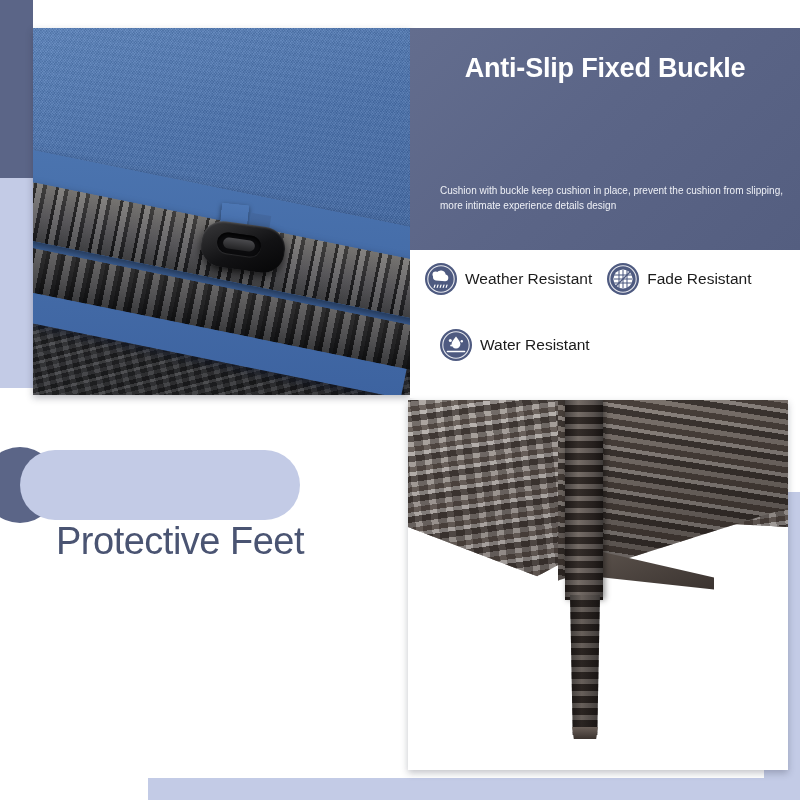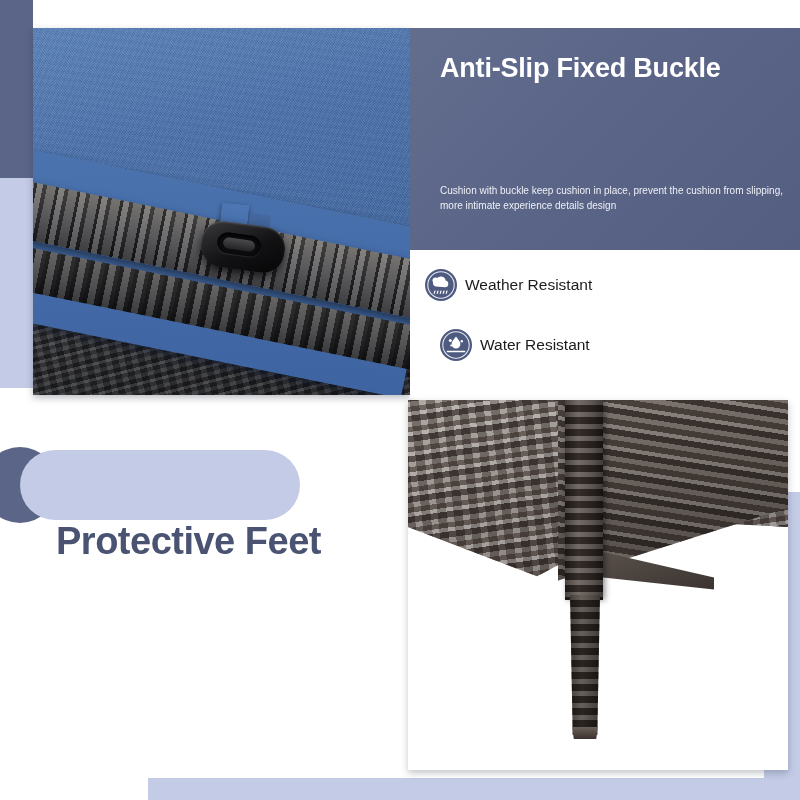--- a/index.html
+++ b/index.html
@@ -170,33 +170,34 @@
 
   
   #info-panel{
     position:absolute;left:410px;top:28px;width:390px;height:222px;
     background:linear-gradient(135deg,#636d8e 0%,#5b6587 45%,#545e80 100%);
   }
   #info-title{
     position:absolute;left:30px;top:24px;width:330px;
     color:#ffffff;font-size:27px;line-height:1.25;font-weight:bold;
     letter-spacing:-.2px;
+    text-align:center;
   }
   #info-desc{
     position:absolute;left:30px;top:116px;width:348px;
     color:#eef0f6;font-size:10px;line-height:1.48;margin-top:40px;
   }
 
   
   #badge-strip{
     position:absolute;left:410px;top:250px;width:390px;height:148px;
     background:#ffffff;
   }
   .badge-row{position:absolute;display:flex;align-items:center;}
-  #badge-row-1{left:14px;top:18px;}
+  #badge-row-1{left:14px;top:12px;}
   #badge-row-2{left:29px;top:78px;}
   .badge{display:flex;align-items:center;}
   .badge + .badge{margin-left:14px;}
   .badge-label{
     color:#1b1b1b;font-size:15.5px;white-space:nowrap;margin-left:7px;
   }
   .badge-icon{width:34px;height:34px;flex:0 0 34px;display:block;}
 
   
   #pill-circle{
@@ -207,21 +208,21 @@
     position:absolute;left:20px;top:450px;width:280px;height:70px;
     background:#c3cbe6;border-radius:35px;
   }
   #pill-text{
     position:absolute;left:56px;top:452px;width:280px;height:66px;
     display:flex;align-items:center;
     color:#ffffff;font-size:40px;font-weight:bold;letter-spacing:-.5px;
   }
   #feet-title{
     position:absolute;left:56px;top:520px;width:400px;
-    color:#4a5472;font-size:38px;font-weight:bold;letter-spacing:-.5px;
+    color:#4a5472;font-size:38px;font-weight:normal;letter-spacing:-.5px;
   }
   #feet-desc{
     position:absolute;left:56px;top:590px;width:320px;
     color:#1c1c1c;font-size:15.5px;line-height:1.62;
   }
 </style>
 </head>
 <body>
 
 <div id="stage">
@@ -263,20 +264,37 @@
             <line x1="11" y1="23" x2="10.2" y2="25.4"></line>
             <line x1="14" y1="23" x2="13.2" y2="25.4"></line>
             <line x1="17" y1="23" x2="16.2" y2="25.4"></line>
             <line x1="20" y1="23" x2="19.2" y2="25.4"></line>
             <line x1="23" y1="23" x2="22.2" y2="25.4"></line>
           </g>
         </svg>
         <span class="badge-label">Weather Resistant</span>
       </div>
 
+      <div class="badge">
+        <svg class="badge-icon" viewBox="0 0 34 34">
+          <circle cx="17" cy="17" r="16" fill="#4e5a80"></circle>
+          <circle cx="17" cy="17" r="13.2" fill="none" stroke="#ffffff" stroke-width="1.1" opacity=".85"></circle>
+          <circle cx="17" cy="17" r="9.6" fill="#ffffff"></circle>
+          <g stroke="#4e5a80" stroke-width="1.05">
+            <line x1="8" y1="13" x2="26" y2="13"></line>
+            <line x1="8" y1="17" x2="26" y2="17"></line>
+            <line x1="8" y1="21" x2="26" y2="21"></line>
+            <line x1="13" y1="8" x2="13" y2="26"></line>
+            <line x1="17" y1="8" x2="17" y2="26"></line>
+            <line x1="21" y1="8" x2="21" y2="26"></line>
+            <line x1="9.5" y1="24.5" x2="24.5" y2="9.5" stroke-width="1.5"></line>
+          </g>
+        </svg>
+        <span class="badge-label">Fade Resistant</span>
+      </div>
 
     </div>
 
     <div class="badge-row" id="badge-row-2">
 
       <div class="badge">
         <svg class="badge-icon" viewBox="0 0 34 34">
           <circle cx="17" cy="17" r="16" fill="#4e5a80"></circle>
           <circle cx="17" cy="17" r="13.2" fill="none" stroke="#ffffff" stroke-width="1.1" opacity=".85"></circle>
           <path d="M17 8.5c2.6 3.2 4.4 5.6 4.4 7.6a4.4 4.4 0 0 1-8.8 0c0-2 1.8-4.4 4.4-7.6z" fill="#ffffff"></path>

